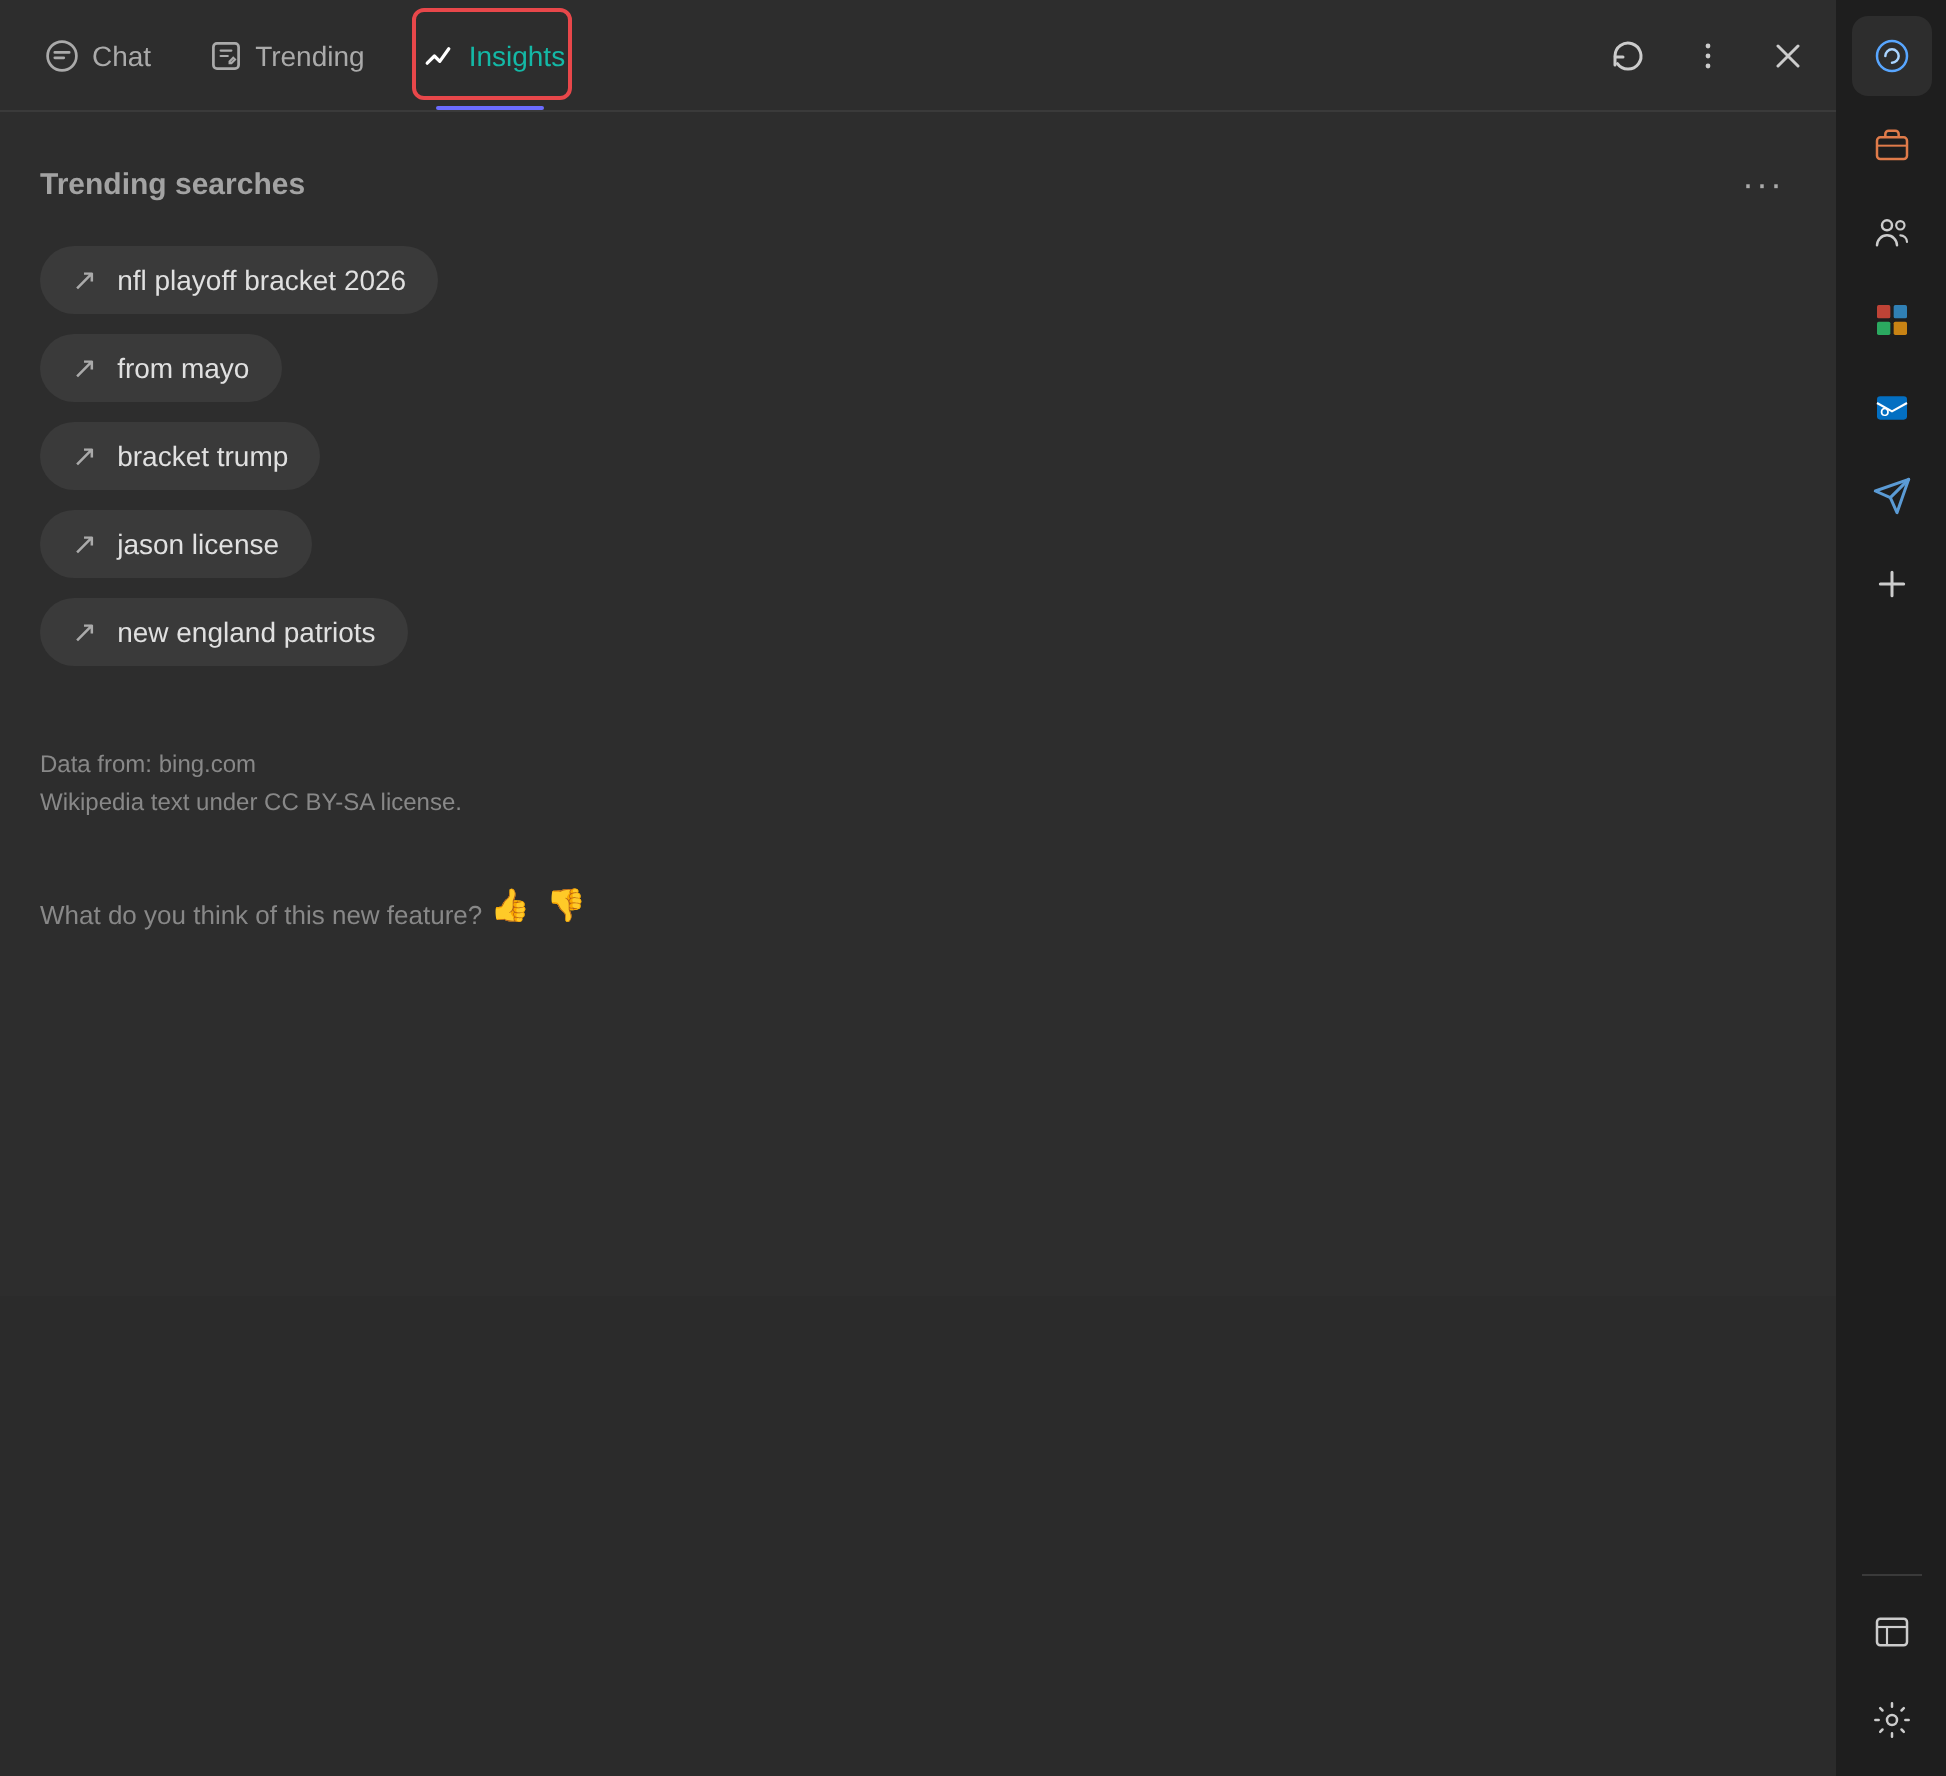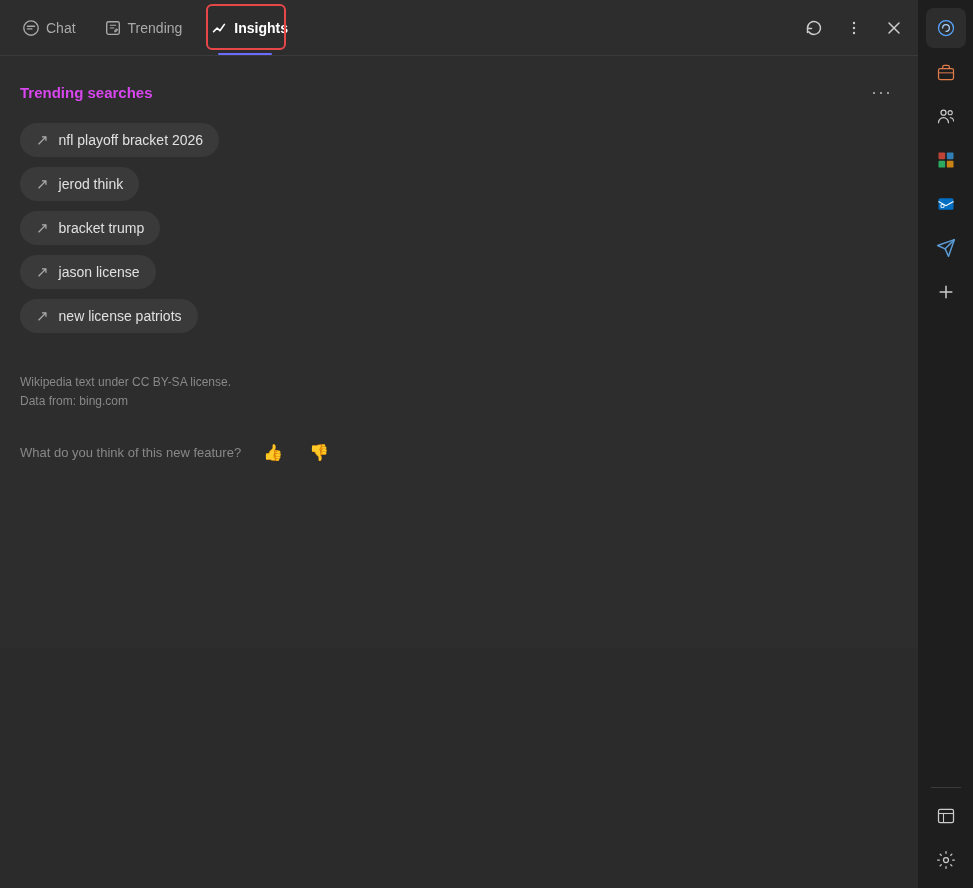--- a/index.html
+++ b/index.html
@@ -38,22 +38,22 @@
       gap: 6px;
       padding: 8px 14px;
       cursor: pointer;
       color: #aaa;
       font-size: 14px;
       border-radius: 6px;
       height: 40px;
     }
 
     .tab.active {
-      color: #ffffff;
-      font-weight: 700;
+      color: #14b8a6;
+      font-weight: 400;
     }
 
     .tab-icon {
       width: 18px;
       height: 18px;
       display: flex;
       align-items: center;
       justify-content: center;
     }
 
@@ -106,21 +106,21 @@
 
     
     .section-header {
       display: flex;
       align-items: center;
       justify-content: space-between;
       margin-bottom: 18px;
     }
 
     .section-title {
-      color: #d946ef;
+      color: #a3a3a3;
       font-size: 15px;
       font-weight: 600;
     }
 
     .more-btn {
       color: #aaa;
       cursor: pointer;
       font-size: 18px;
       letter-spacing: 1px;
       padding: 2px 6px;
@@ -159,22 +159,22 @@
     .footer-text {
       color: #888;
       font-size: 12px;
       line-height: 1.6;
       margin-bottom: 30px;
     }
 
     
     .feedback-row {
       display: flex;
-      align-items: center;
-      gap: 18px;
+      align-items: flex-end;
+      gap: 0;
       color: #888;
       font-size: 13px;
     }
 
     .feedback-btn {
       cursor: pointer;
       color: #5a9fd4;
       font-size: 16px;
       padding: 2px 4px;
       border-radius: 4px;
@@ -296,42 +296,42 @@
 
     <div class="trending-list">
 
       <div class="trending-item">
         <span class="trend-icon">↗</span>
         <span>nfl playoff bracket 2026</span>
       </div>
 
       <div class="trending-item">
         <span class="trend-icon">↗</span>
-        <span>jerod think</span>
+        <span>from mayo</span>
       </div>
 
       <div class="trending-item">
         <span class="trend-icon">↗</span>
         <span>bracket trump</span>
       </div>
 
       <div class="trending-item">
         <span class="trend-icon">↗</span>
         <span>jason license</span>
       </div>
 
       <div class="trending-item">
         <span class="trend-icon">↗</span>
-        <span>new license patriots</span>
+        <span>new england patriots</span>
       </div>
     </div>
 
     <div class="footer-text">
+      <div>Data from: bing.com</div>
       <div>Wikipedia text under CC BY-SA license.</div>
-      <div>Data from: bing.com</div>
     </div>
 
     <div class="feedback-row">
       <span>What do you think of this new feature?</span>
       <div class="feedback-btn">👍</div>
       <div class="feedback-btn">👎</div>
     </div>
 
   </div>
 </div>

